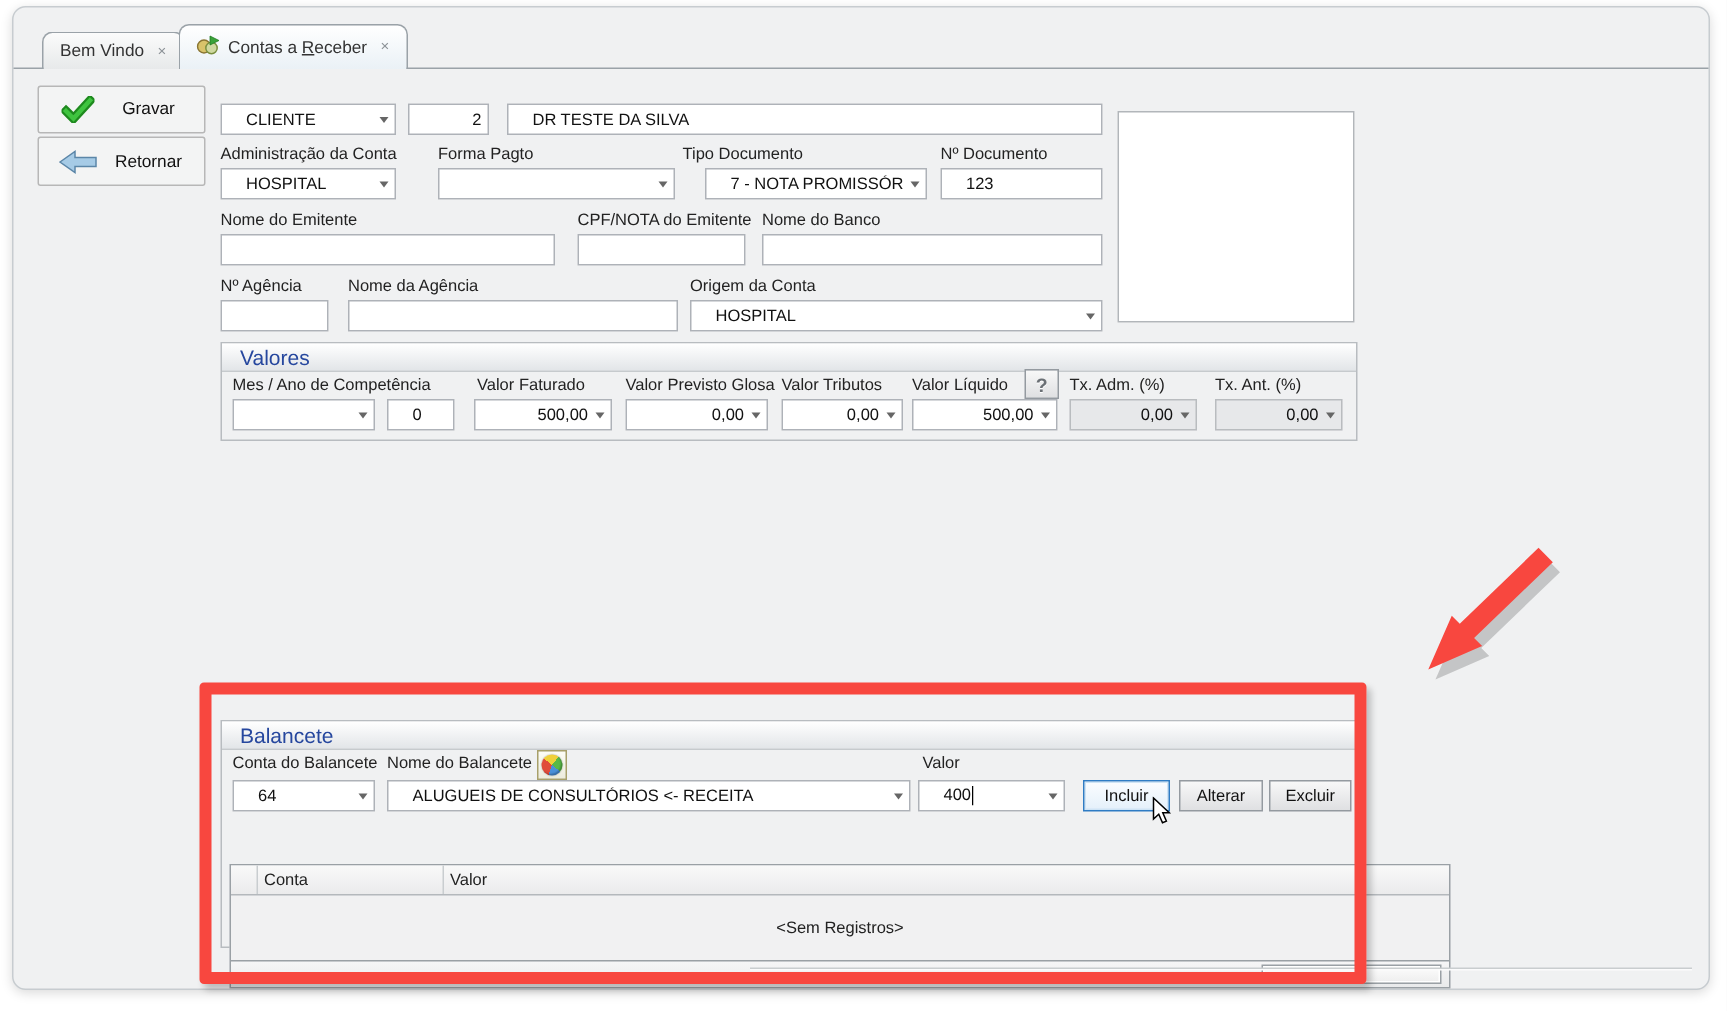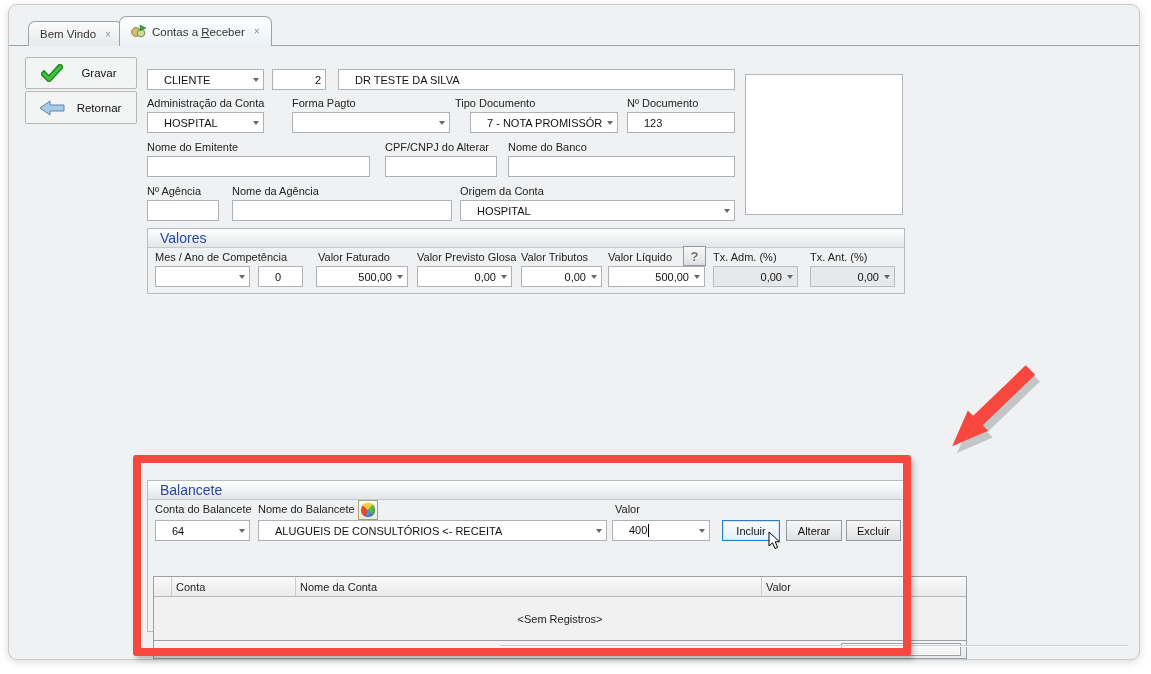--- a/index.html
+++ b/index.html
@@ -140,21 +140,21 @@
   </div>
   <div class="field" style="left:470px;top:112px;width:148px">
     <span class="val">7 - NOTA PROMISSÓRIA</span>
     <span class="arr"></span>
   </div>
   <div class="field" style="left:627px;top:112px;width:108px">
     <span class="val">123</span>
   </div>
 
   <div class="lbl" style="left:147px;top:141px">Nome do Emitente</div>
-  <div class="lbl" style="left:385px;top:141px">CPF/CNPJ do Alterar</div>
+  <div class="lbl" style="left:385px;top:141px">CPF/NOTA do Emitente</div>
   <div class="lbl" style="left:508px;top:141px">Nome do Banco</div>
 
   <div class="field" style="left:147px;top:156px;width:223px">
     <span class="val"></span>
   </div>
   <div class="field" style="left:385px;top:156px;width:112px">
     <span class="val"></span>
   </div>
   <div class="field" style="left:508px;top:156px;width:227px">
     <span class="val"></span>
@@ -252,21 +252,20 @@
     <span>Alterar</span>
   </div>
   <div class="btn" style="left:846px;top:520px;width:55px;height:21px">
     <span>Excluir</span>
   </div>
 
   <div class="grid" style="left:153px;top:576px;width:814px;height:83px">
     <div class="ghead">
       <div class="gcol" style="width:18px"></div>
       <div class="gcol" style="width:124px">Conta</div>
-      <div class="gcol" style="width:466px">Nome da Conta</div>
       <div class="gcol" style="width:124px;border-right:none">Valor</div>
     </div>
     <div class="gbody">&lt;Sem Registros&gt;</div>
     <div class="gfoot">
       <div class="gtotal"></div>
     </div>
   </div>
 
   <div class="divline" style="left:500px;top:645px;width:628px"></div>
   <div class="divline2" style="left:500px;top:646px;width:628px"></div>

